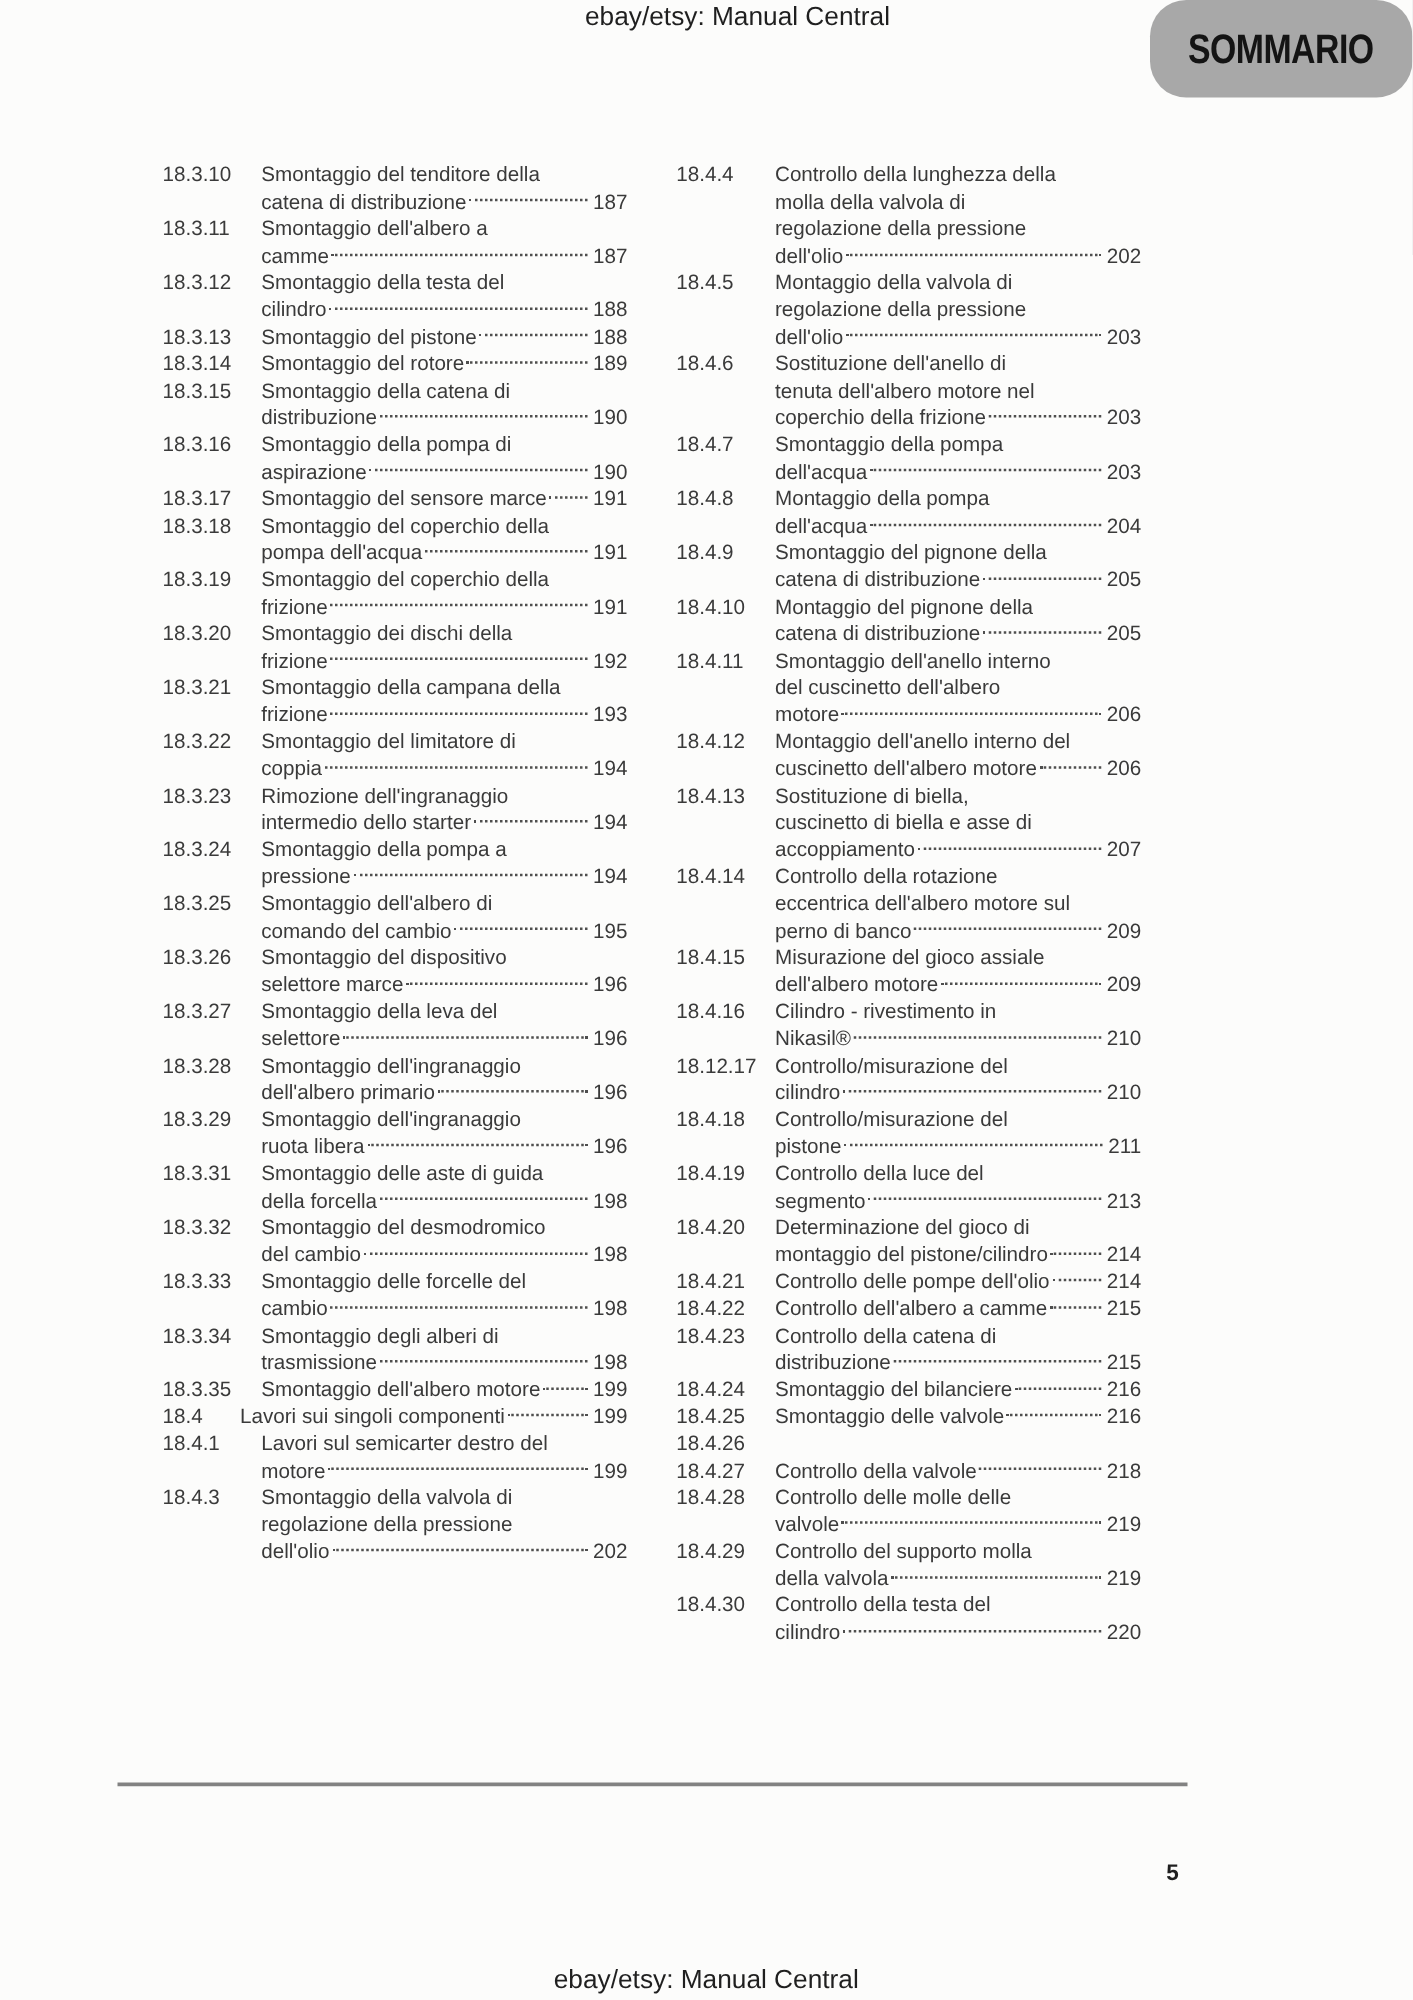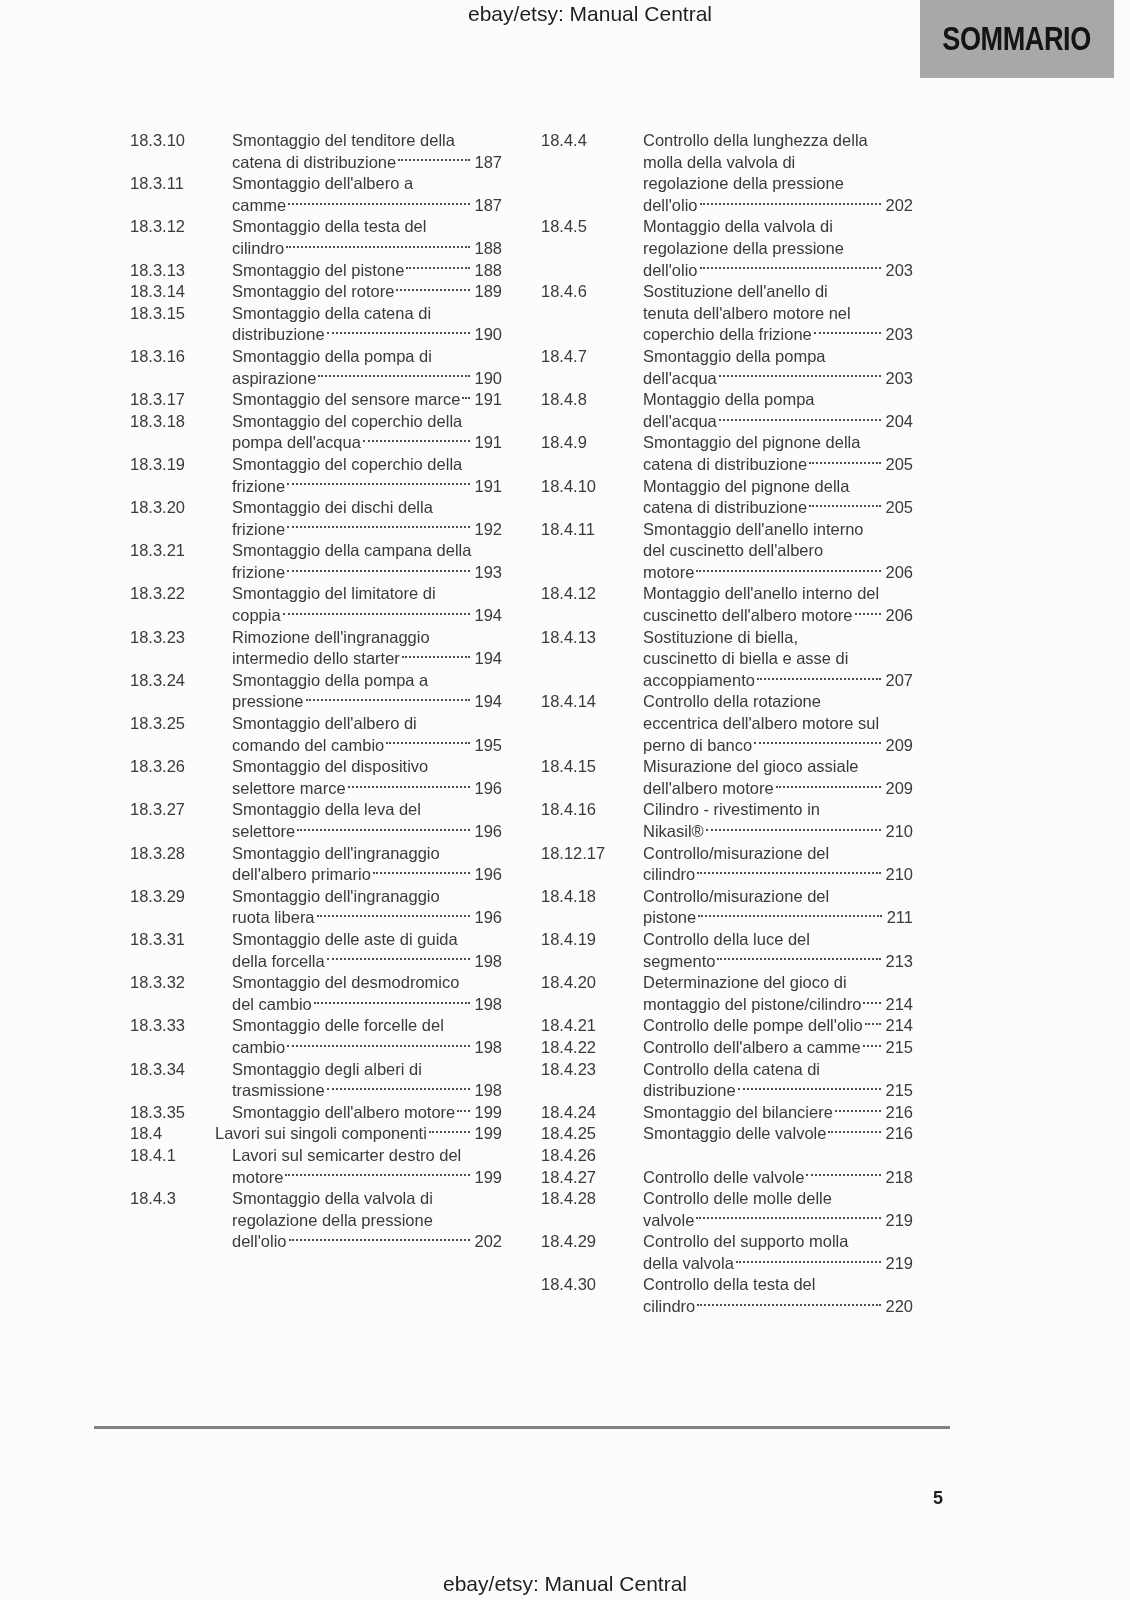--- a/index.html
+++ b/index.html
@@ -17,37 +17,37 @@
     font-family:"Liberation Sans", sans-serif;
     color:var(--text);
     overflow:hidden;
     margin:0 auto;
   }
   .header{
     position:absolute;top:2px;left:50px;right:0;
     text-align:center;font-size:21px;color:var(--heading);
   }
   .banner{
-    position:absolute;top:0;left:920px;width:194px;height:78px;
+    position:absolute;top:0;left:920px;width:210px;height:78px;
     background:var(--banner-bg);
-    display:flex;align-items:center;justify-content:center;
+    display:flex;align-items:center;justify-content:center;border-radius:29px;
   }
   .banner .banner-label{
     font-size:33px;font-weight:bold;color:#141414;
     letter-spacing:-0.5px;transform:scaleX(0.82);
     white-space:nowrap;
   }
   .toc{
     position:absolute;top:130px;left:130px;width:805px;
     display:flex;align-items:flex-start;
     font-size:16.5px;line-height:21.6px;
   }
   .col{width:372px;flex:0 0 372px;}
   .col + .col{margin-left:39px;}
-  .entry{display:flex;gap:23px;}
+  .entry{display:flex;}
   .num{flex:0 0 79px;white-space:nowrap;}
   .entry.major .num{flex-basis:62px;}
   .body{flex:1;min-width:0;}
   .line{white-space:nowrap;}
   .lastline{display:flex;align-items:center;}
   .txt{flex:0 0 auto;}
   .leader{
     flex:1 1 8px;min-width:8px;height:0;
     border-bottom:2.5px dotted #4e4e4e;
     margin:0 4px 4px 2px;
@@ -684,21 +684,21 @@
   </div>
 
   <div class="entry">
     <span class="num">18.4.26</span>
   </div>
 
   <div class="entry">
     <span class="num">18.4.27</span>
     <span class="body">
             <div class="line lastline">
-              <span class="txt">Controllo delle valvole</span>
+              <span class="txt">Controllo della valvole</span>
               <span class="leader"></span>
               <span class="pg">218</span>
             </div>
           </span>
   </div>
 
   <div class="entry">
     <span class="num">18.4.28</span>
     <span class="body">
             <div class="line">Controllo delle molle delle</div>

